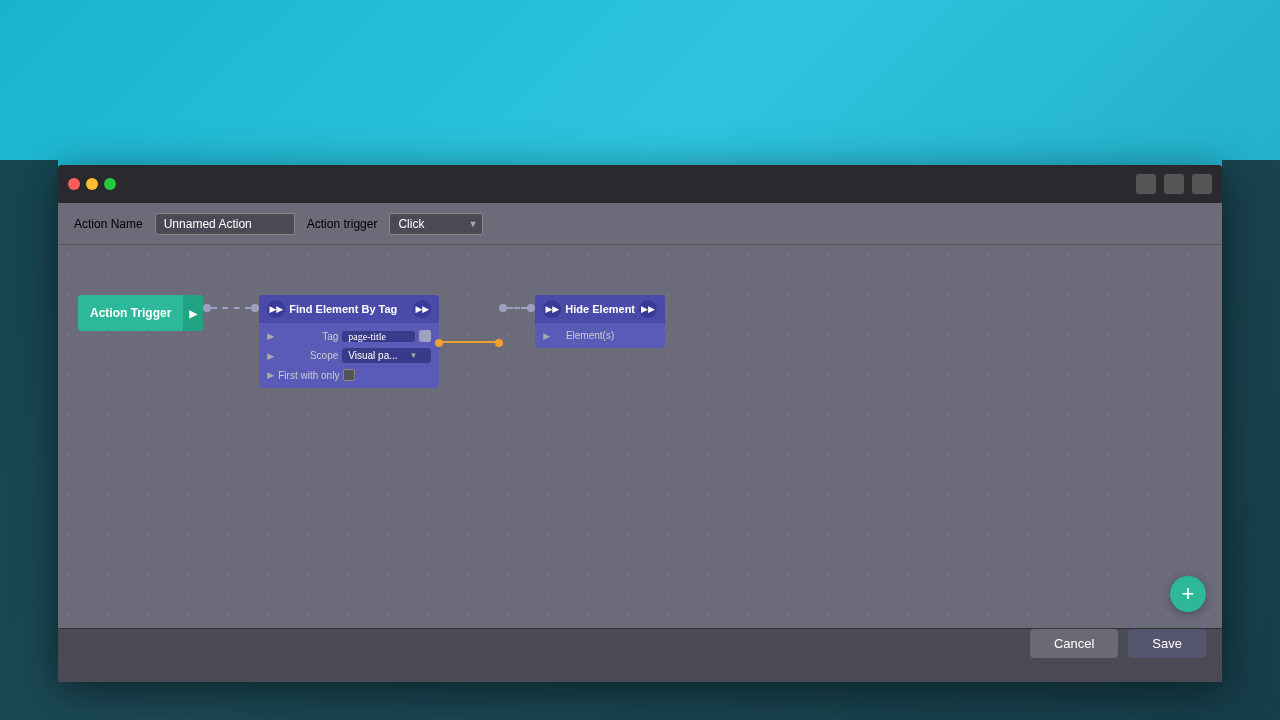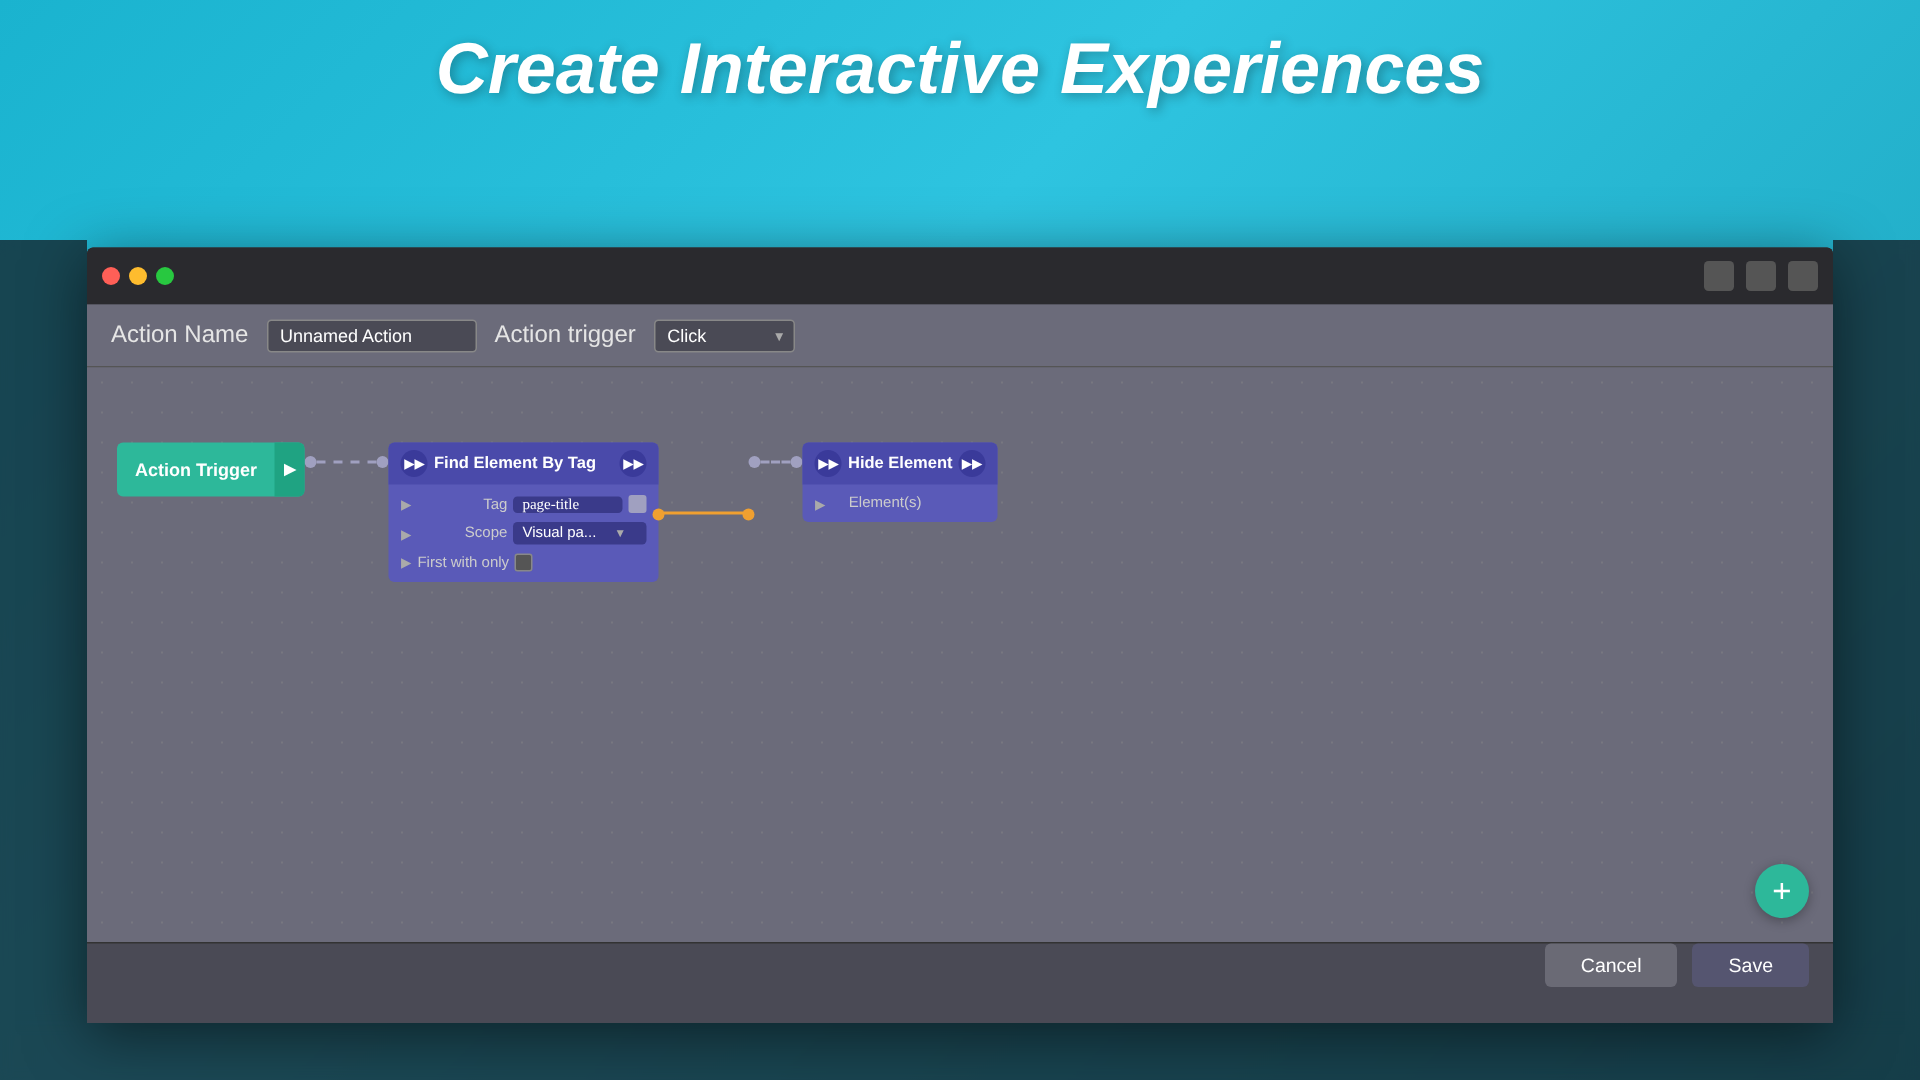--- a/index.html
+++ b/index.html
@@ -95,22 +95,22 @@
       height: 42px;
       background: #6b6b7a;
       display: flex;
       align-items: center;
       padding: 0 16px;
       gap: 12px;
       flex-shrink: 0;
       border-bottom: 1px solid #555;
     }
     .action-header label {
-      color: #e5e5e5;
-      font-size: 16px;
+      color: #000000;
+      font-size: 12px;
       white-space: nowrap;
     }
     .action-name-input {
       background: #4a4a55;
       border: 1px solid #888;
       border-radius: 3px;
       color: #fff;
       font-size: 12px;
       padding: 3px 8px;
       width: 140px;
@@ -425,21 +425,21 @@
       border-radius: 50%;
     }
   </style>
 </head>
 <body>
 
 <div class="bg-overlay"></div>
 
 <div class="hero-text">
   <h1>
-    <span>Create Interactive Experiences</span><br>
+    <br>
   </h1>
 </div>
 
 <div class="bg-left"></div>
 <div class="bg-right"></div>
 <div class="bg-bottom"></div>
 
 <div class="app-window">
 
   <div class="window-topbar">

